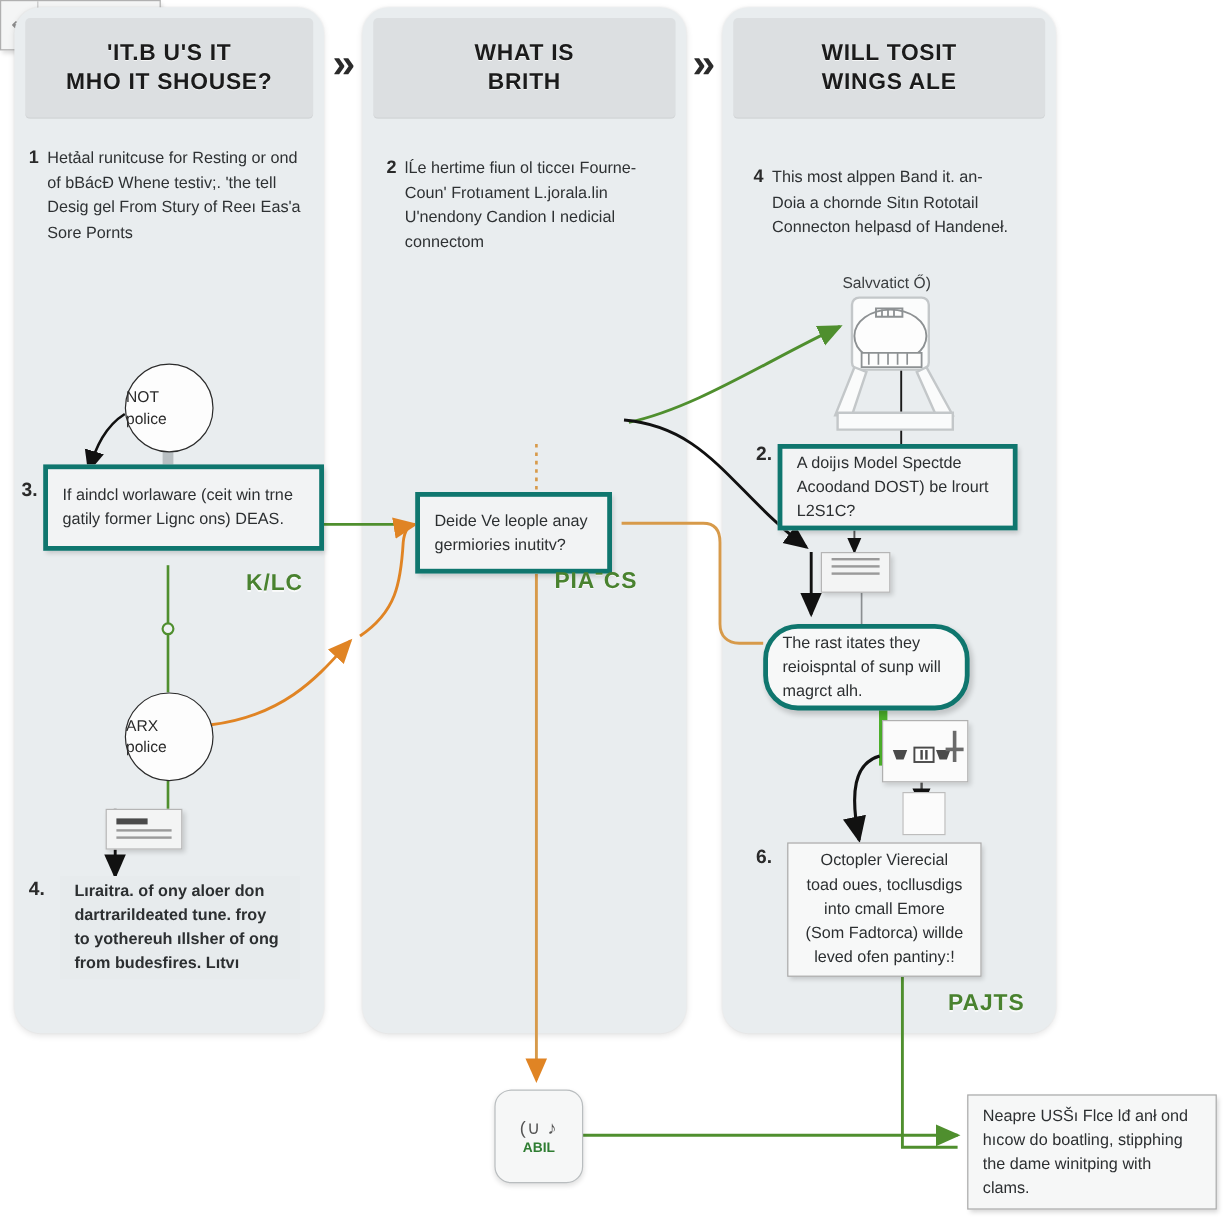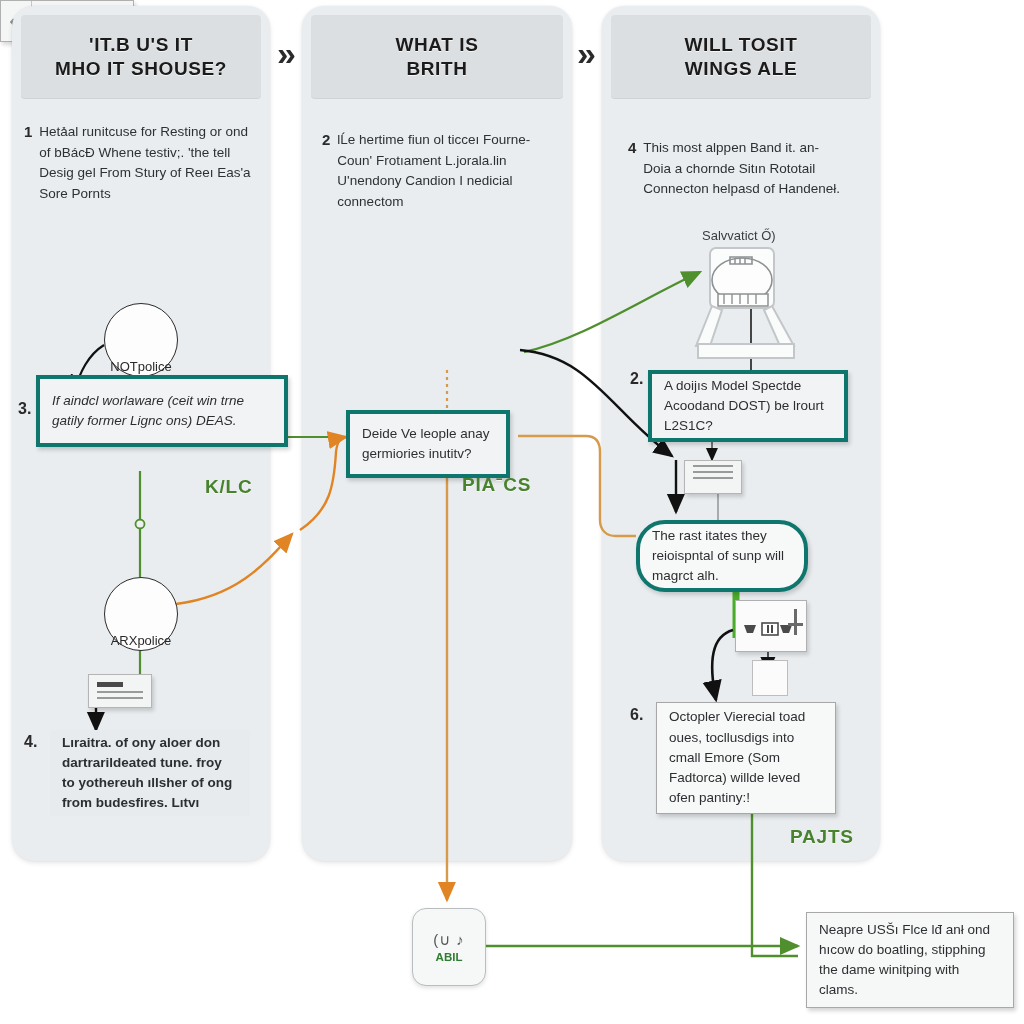--- a/index.html
+++ b/index.html
@@ -70,21 +70,21 @@
     box-shadow:2px 3px 4px rgba(0,0,0,.17);
     display:flex;align-items:center;
     padding:10px 12px;
     box-sizing:border-box;
   }
   .box .btxt{
     font-size:13.5px;line-height:1.5;color:#2c2f31;filter:blur(.18px);
   }
   .box-white{background:#f7f8f8;border-radius:29px;}
 
-  #box3{left:36px;  top:375px; width:252px; height:72px;font-style:italic;}
+  #box3{left:36px;  top:387px; width:234px; height:72px;}
   #box3num{position:absolute;left:18px;top:400px;font-weight:bold;font-size:16px;color:#2a2a2a;}
 
   #box4{left:50px;  top:730px; width:200px; height:86px;
         background:#e7ebed;border:none;box-shadow:none;font-weight:bold;}
   #box4num{position:absolute;left:24px;top:733px;font-weight:bold;font-size:16px;color:#2a2a2a;}
 
   #boxmid{left:346px; top:410px; width:164px; height:68px;}
   #boxsearch{
     left:390px; top:330px; width:132px; height:40px;
     background:#f4f5f5;border:1px solid #b0b0b0;
@@ -98,22 +98,22 @@
   #boxsearch .sq{
     flex:1;display:flex;align-items:center;gap:4px;padding-left:9px;
     font-size:17px;color:#2a2c2e;letter-spacing:.3px;
   }
 
   #boxR2{left:648px; top:370px; width:200px; height:72px;}
   #boxR2num{position:absolute;left:630px;top:370px;font-weight:bold;font-size:16px;color:#2a2a2a;}
 
   #boxR5{left:636px; top:520px; width:172px; height:72px;}
 
-  #boxR6{left:656px; top:702px; width:180px; height:112px;
-         background:#f7f8f8;border:1px solid #a7a7a7;}
+  #boxR6{left:656px; top:702px; width:162px; height:112px;
+         background:#f7f8f8;border:1px solid #a7a7a7;text-align:center;}
   #boxR6num{position:absolute;left:630px;top:706px;font-weight:bold;font-size:16px;color:#2a2a2a;}
 
   #boxfinal{left:806px; top:912px; width:208px; height:96px;
             background:#f6f7f7;border:1px solid #a8a8a8;}
 
   
   .doccard{
     position:absolute;background:#f3f4f4;border:1px solid #b5b5b5;
     box-shadow:2px 3px 4px rgba(0,0,0,.16);
   }
@@ -126,21 +126,21 @@
   #rack{left:735px;top:600px;width:70px;height:50px;
         position:absolute;background:#fbfbfb;border:1px solid #b0b0b0;
         box-shadow:2px 3px 4px rgba(0,0,0,.15);}
   #rackmini{left:752px;top:660px;width:34px;height:34px;position:absolute;
         background:#fbfbfb;border:1px solid #bdbdbd;}
 
   
   .circle{
     position:absolute;border-radius:50%;
     background:#fdfdfd;border:1.6px solid #2b2b2b;
-    display:flex;align-items:flex-end;justify-content:center;
+    display:flex;flex-direction:column;align-items:flex-start;justify-content:center;
     font-size:13px;color:#2a2a2a;line-height:1.35;
   }
   #circleNOT{left:104px;top:303px;width:72px;height:72px;}
   #circleARX{left:104px;top:577px;width:72px;height:72px;}
 
   
   #shield{
     position:absolute;left:412px;top:908px;width:72px;height:76px;
     background:#f6f7f7;border:1.6px solid #b9bdbf;border-radius:14px;
     display:flex;flex-direction:column;align-items:center;justify-content:center;

